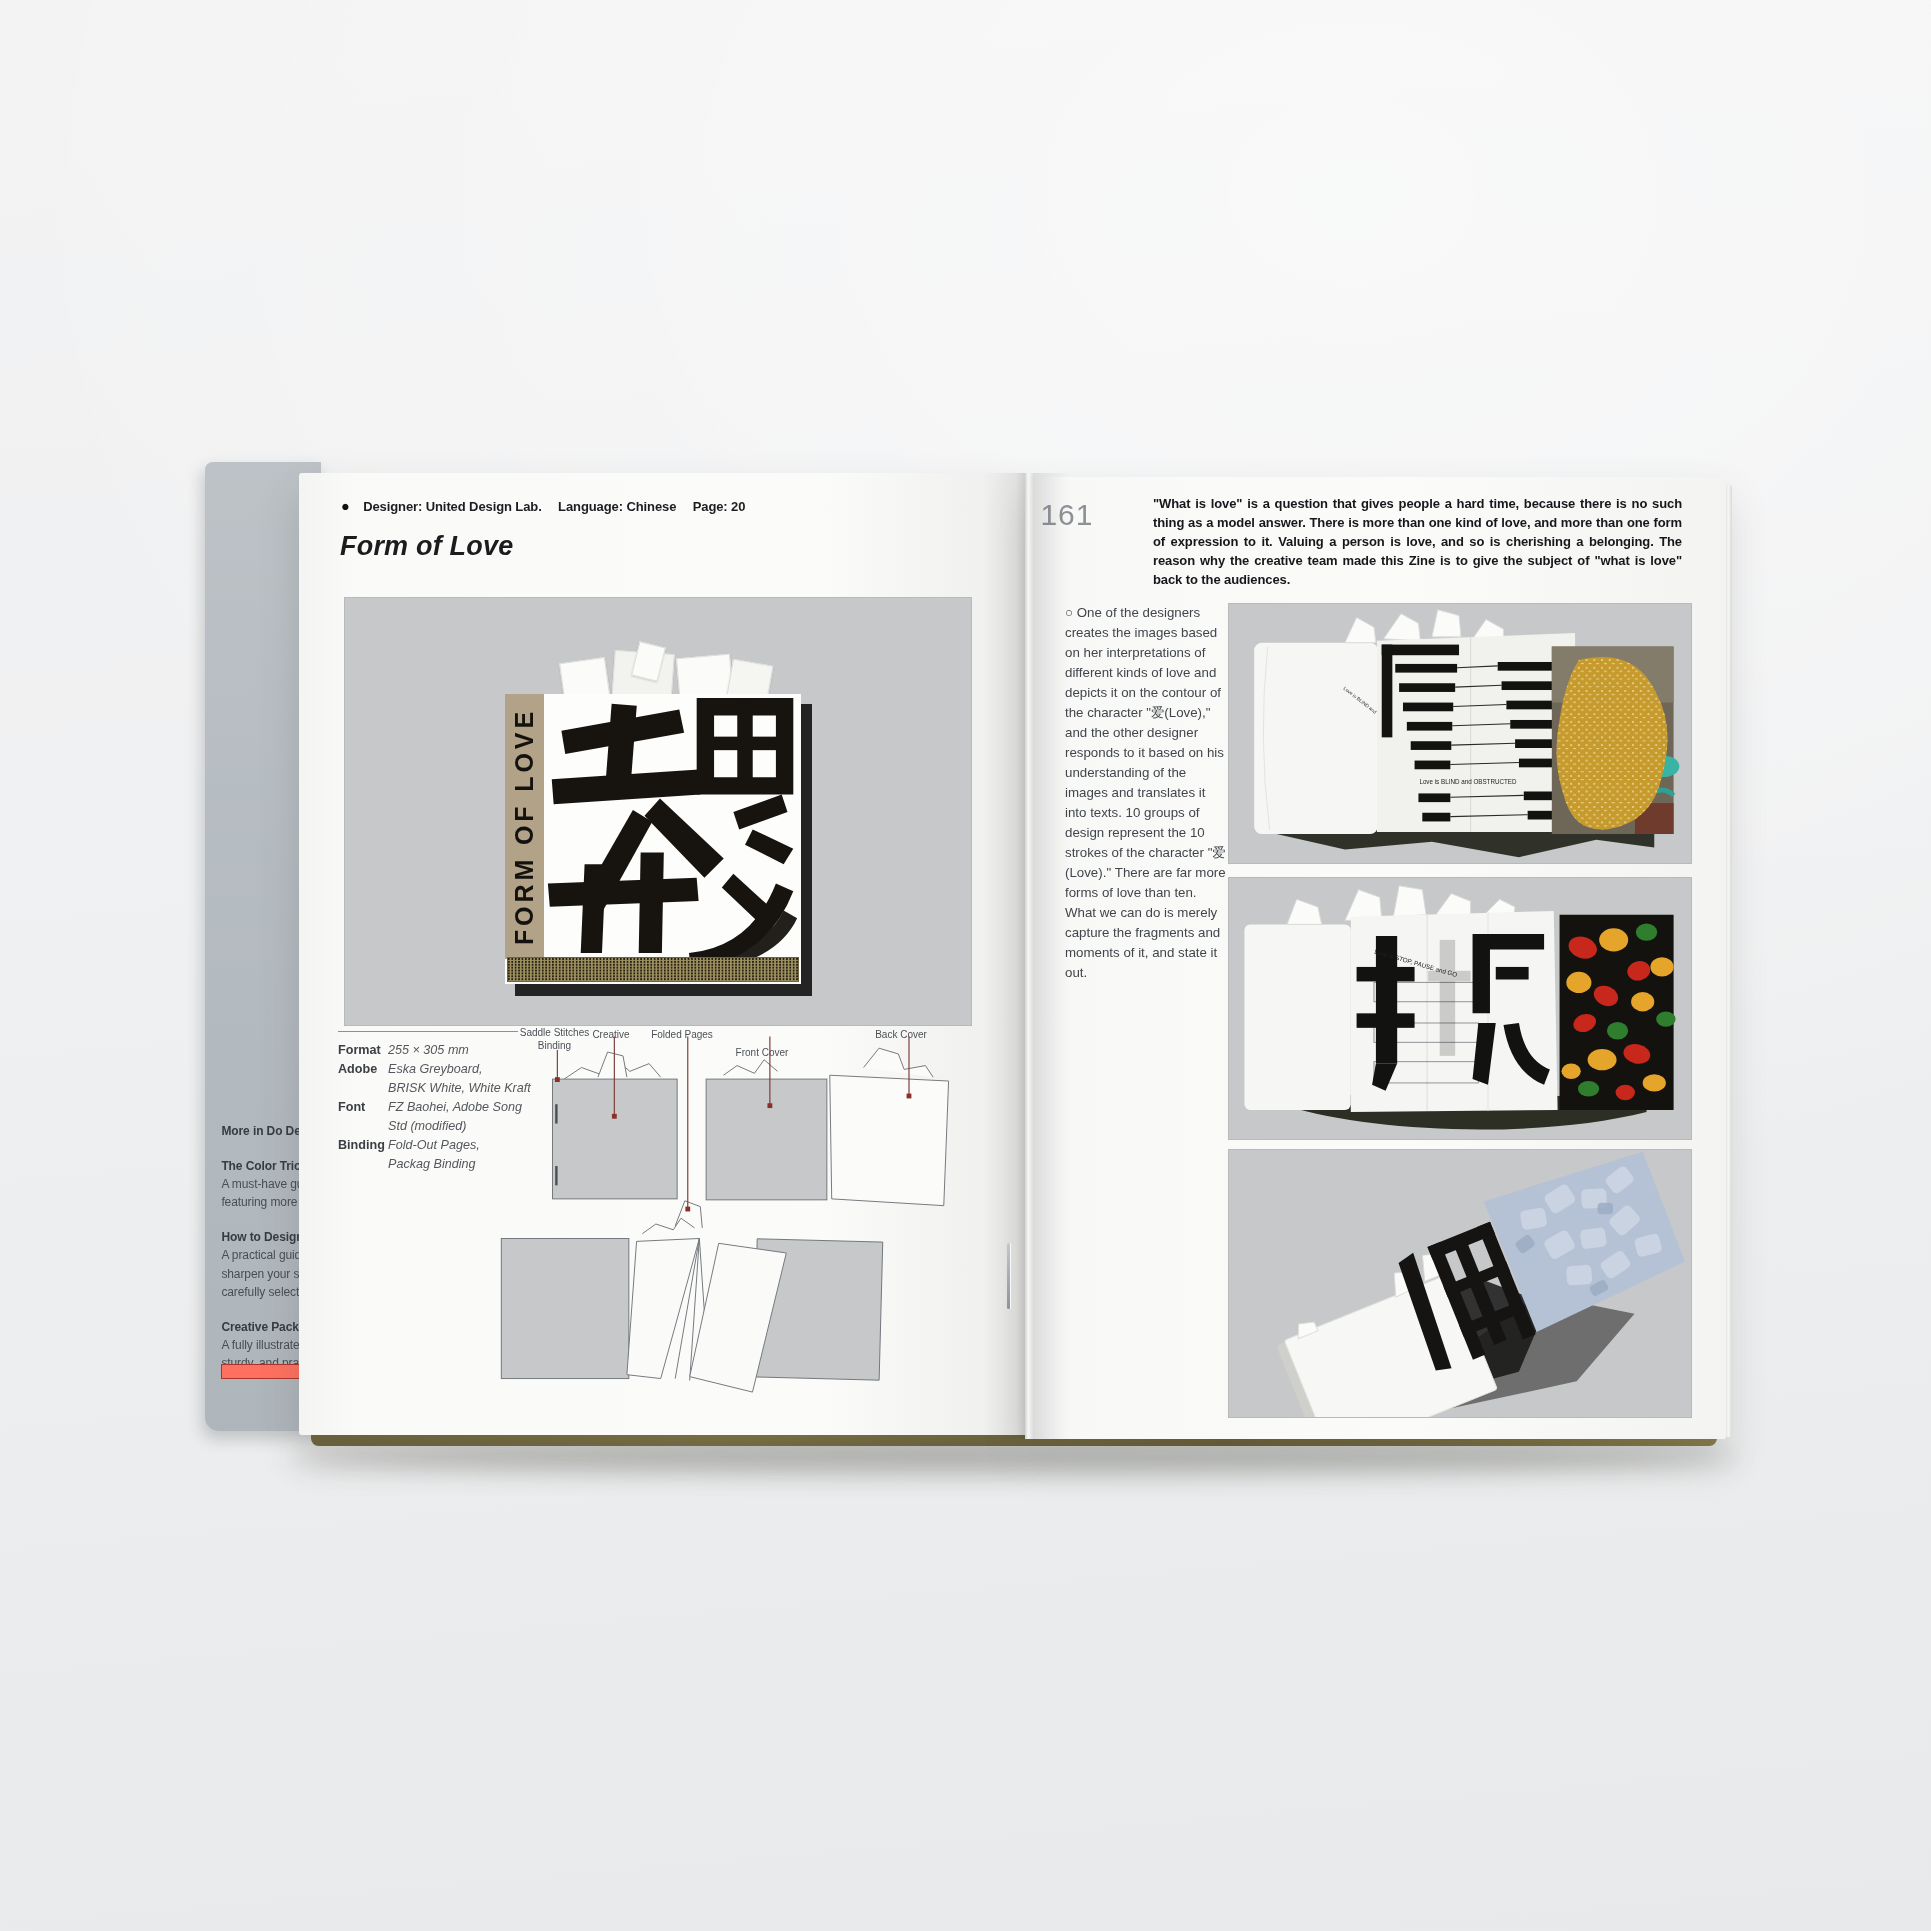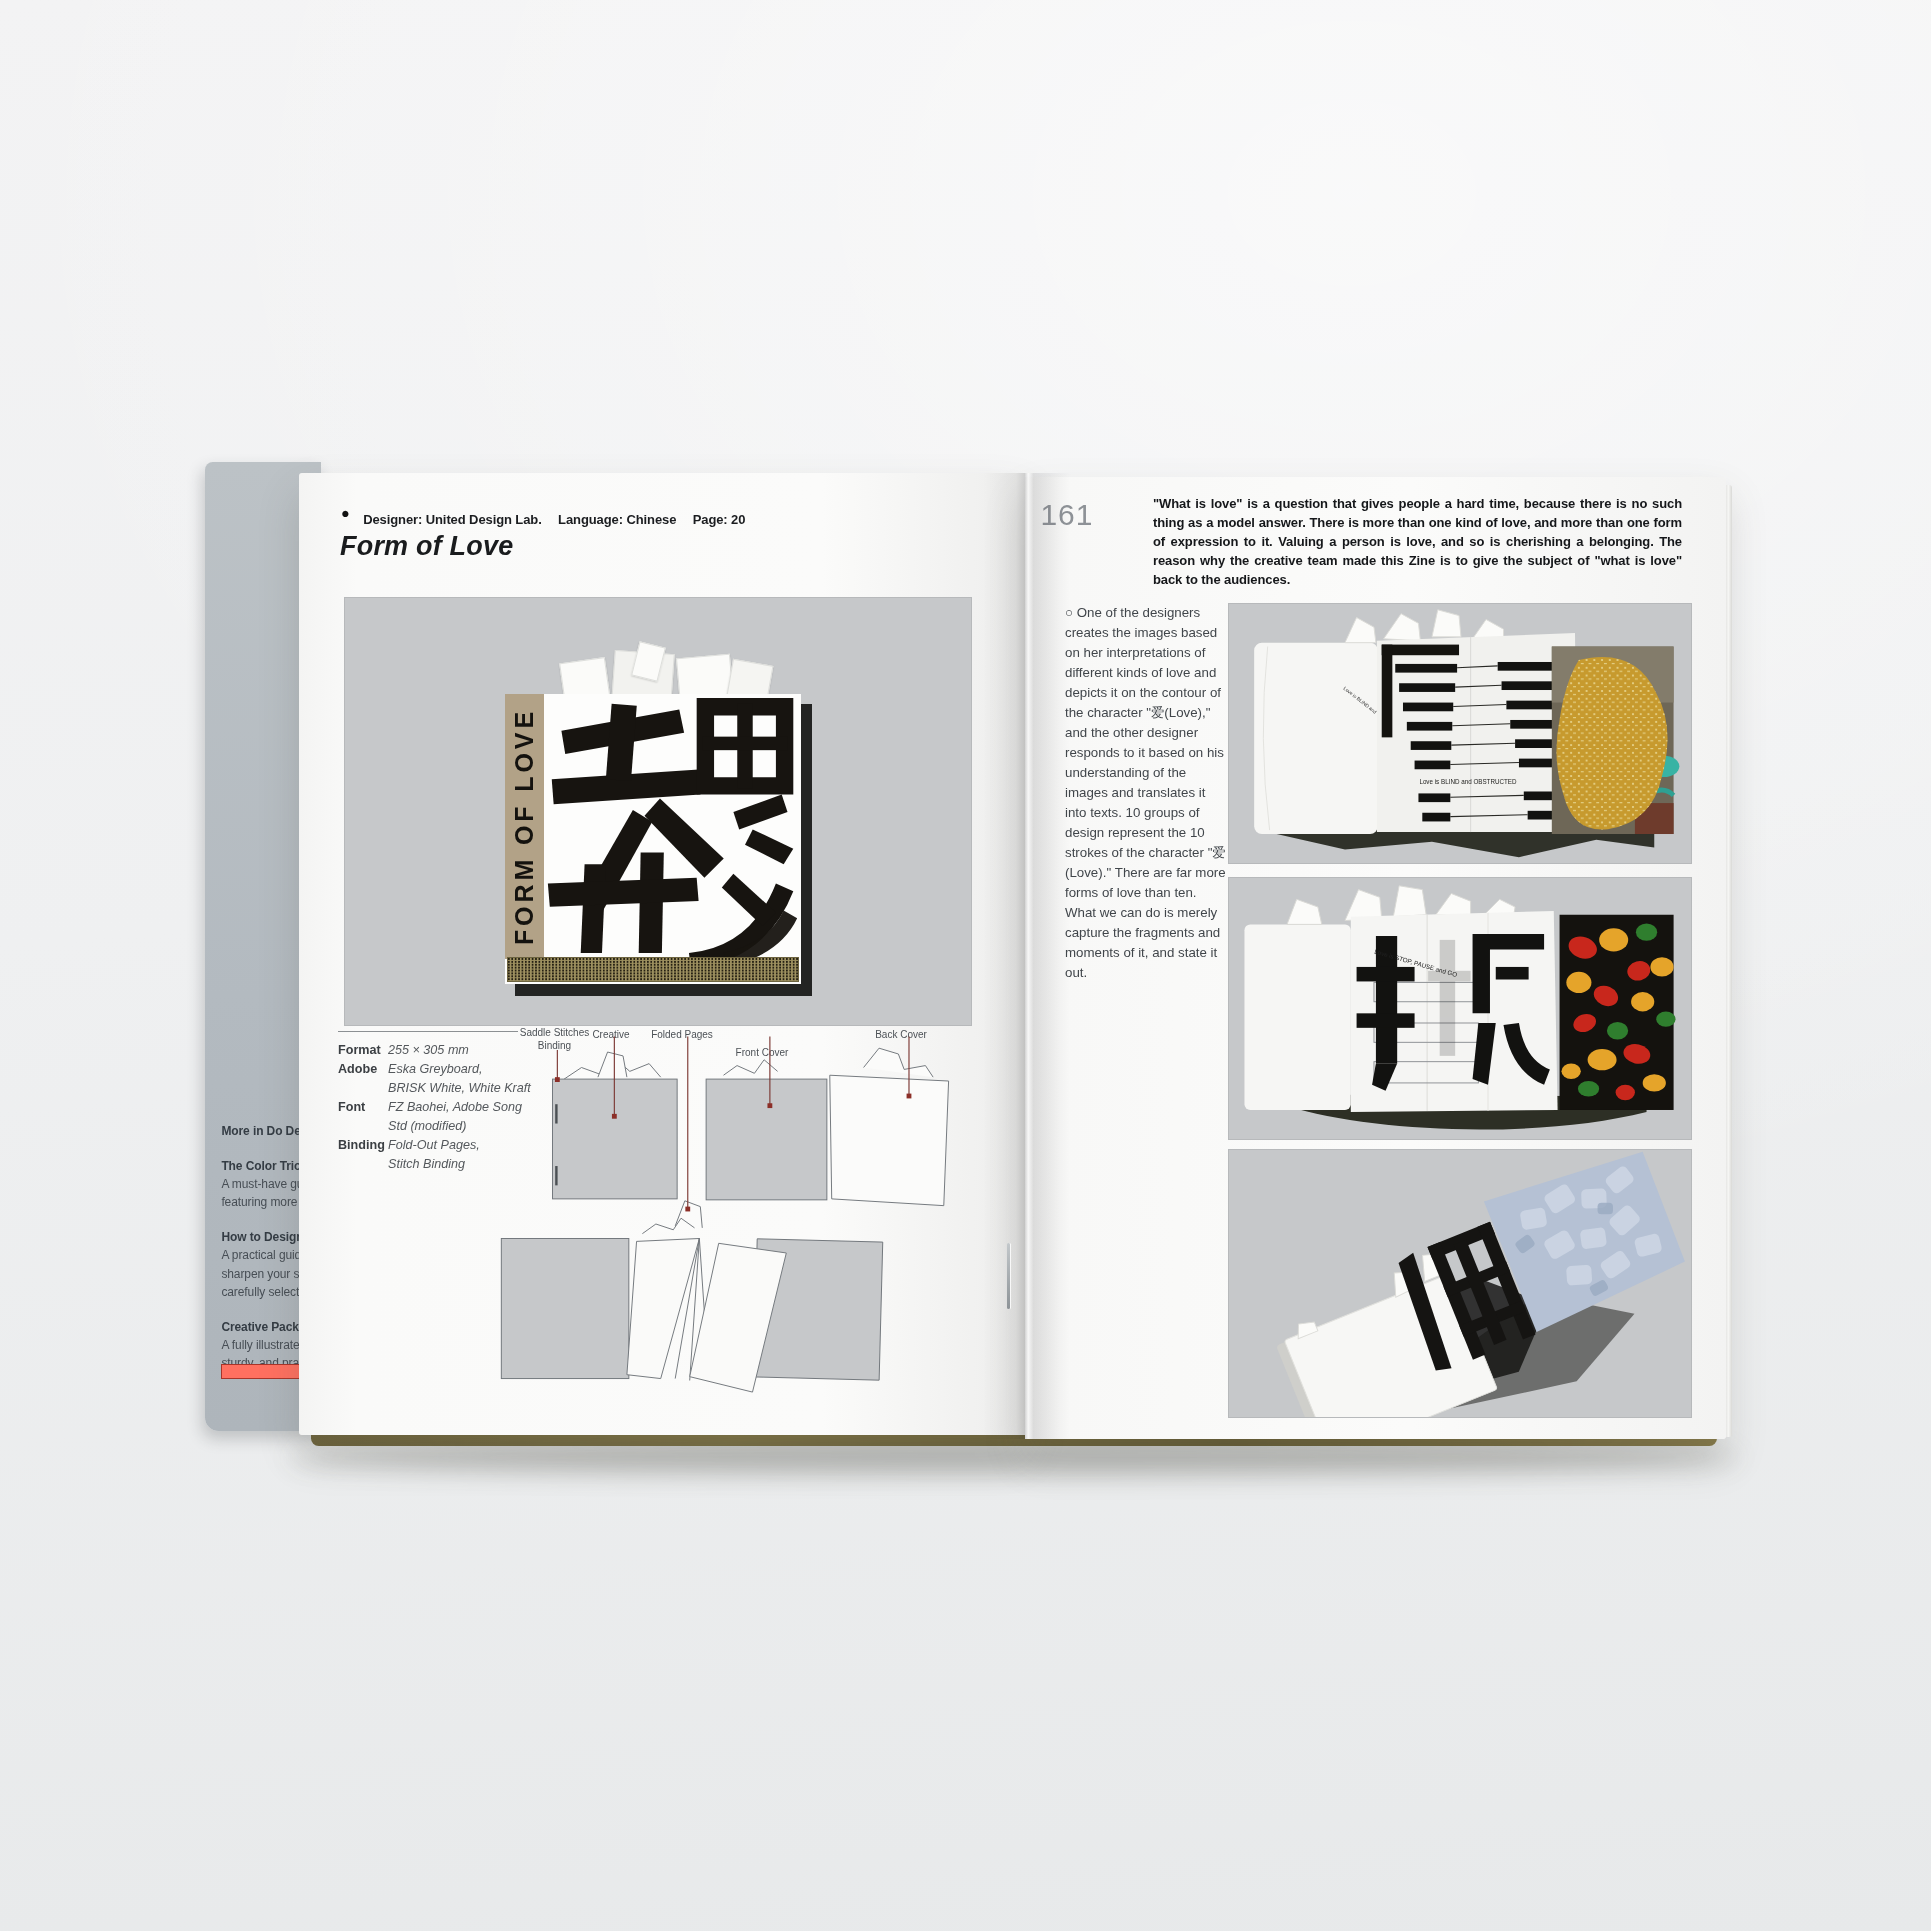--- a/index.html
+++ b/index.html
@@ -58,21 +58,21 @@
     background:rgba(60,60,50,.28);filter:blur(11.6px);
   }
   .staple{left:1007px;top:1243px;width:2.9px;height:66px;
     background:linear-gradient(180deg,#c3c8cb,#8d9397);border-radius:1.9px;
     box-shadow:1px 0 0 rgba(255,255,255,.8);}
 
   
   .header-row{left:42px;top:25px;display:flex;align-items:center;gap:0;
     font-size:13px;font-weight:bold;color:#1b1d20;letter-spacing:-0.1px;}
   .header-bullet{font-size:14.5px;margin-right:13.5px;color:#111;}
-  .header-item{margin-right:16.4px;margin-top:14px;}
+  .header-item{margin-right:16.4px;}
   .pagenum{font-size:30px;color:#8e9297;font-weight:300;letter-spacing:1px;}
   .pagenum-left{left:929px;top:21px;width:75px;text-align:right;}
   .pagenum-right{left:15.4px;top:21px;}
   .lp-title{left:41px;top:58px;font-size:27px;font-style:italic;font-weight:bold;
     color:#1a1c1e;letter-spacing:0.2px;}
 
   .grey-panel{background:#c6c8ca;border:1px solid #b7b9bb;overflow:hidden;}
   .lp-panel{left:45px;top:124px;width:626px;height:427px;}
 
   .cover-shadow{left:170px;top:106px;width:297px;height:292px;background:#0d0d0b;opacity:.88;}
@@ -203,21 +203,21 @@
 BRISK White, White Kraft</div>
     </div>
     <div class="spec-row">
       <div class="spec-label">Font</div>
       <div class="spec-value">FZ Baohei, Adobe Song
 Std (modified)</div>
     </div>
     <div class="spec-row">
       <div class="spec-label">Binding</div>
       <div class="spec-value">Fold-Out Pages,
-Stitch Binding</div>
+Packag Binding</div>
     </div>
   </div>
 
   <div class="diag-label" style="left:214px;top:554px;width:83px;">
     <div>Saddle Stitches</div>
     <div>Binding</div>
   </div>
   <div class="diag-label" style="left:282px;top:556px;width:60px;">Creative</div>
   <div class="diag-label" style="left:350px;top:556px;width:66px;">Folded Pages</div>
   <div class="diag-label" style="left:433px;top:574px;width:60px;">Front Cover</div>

